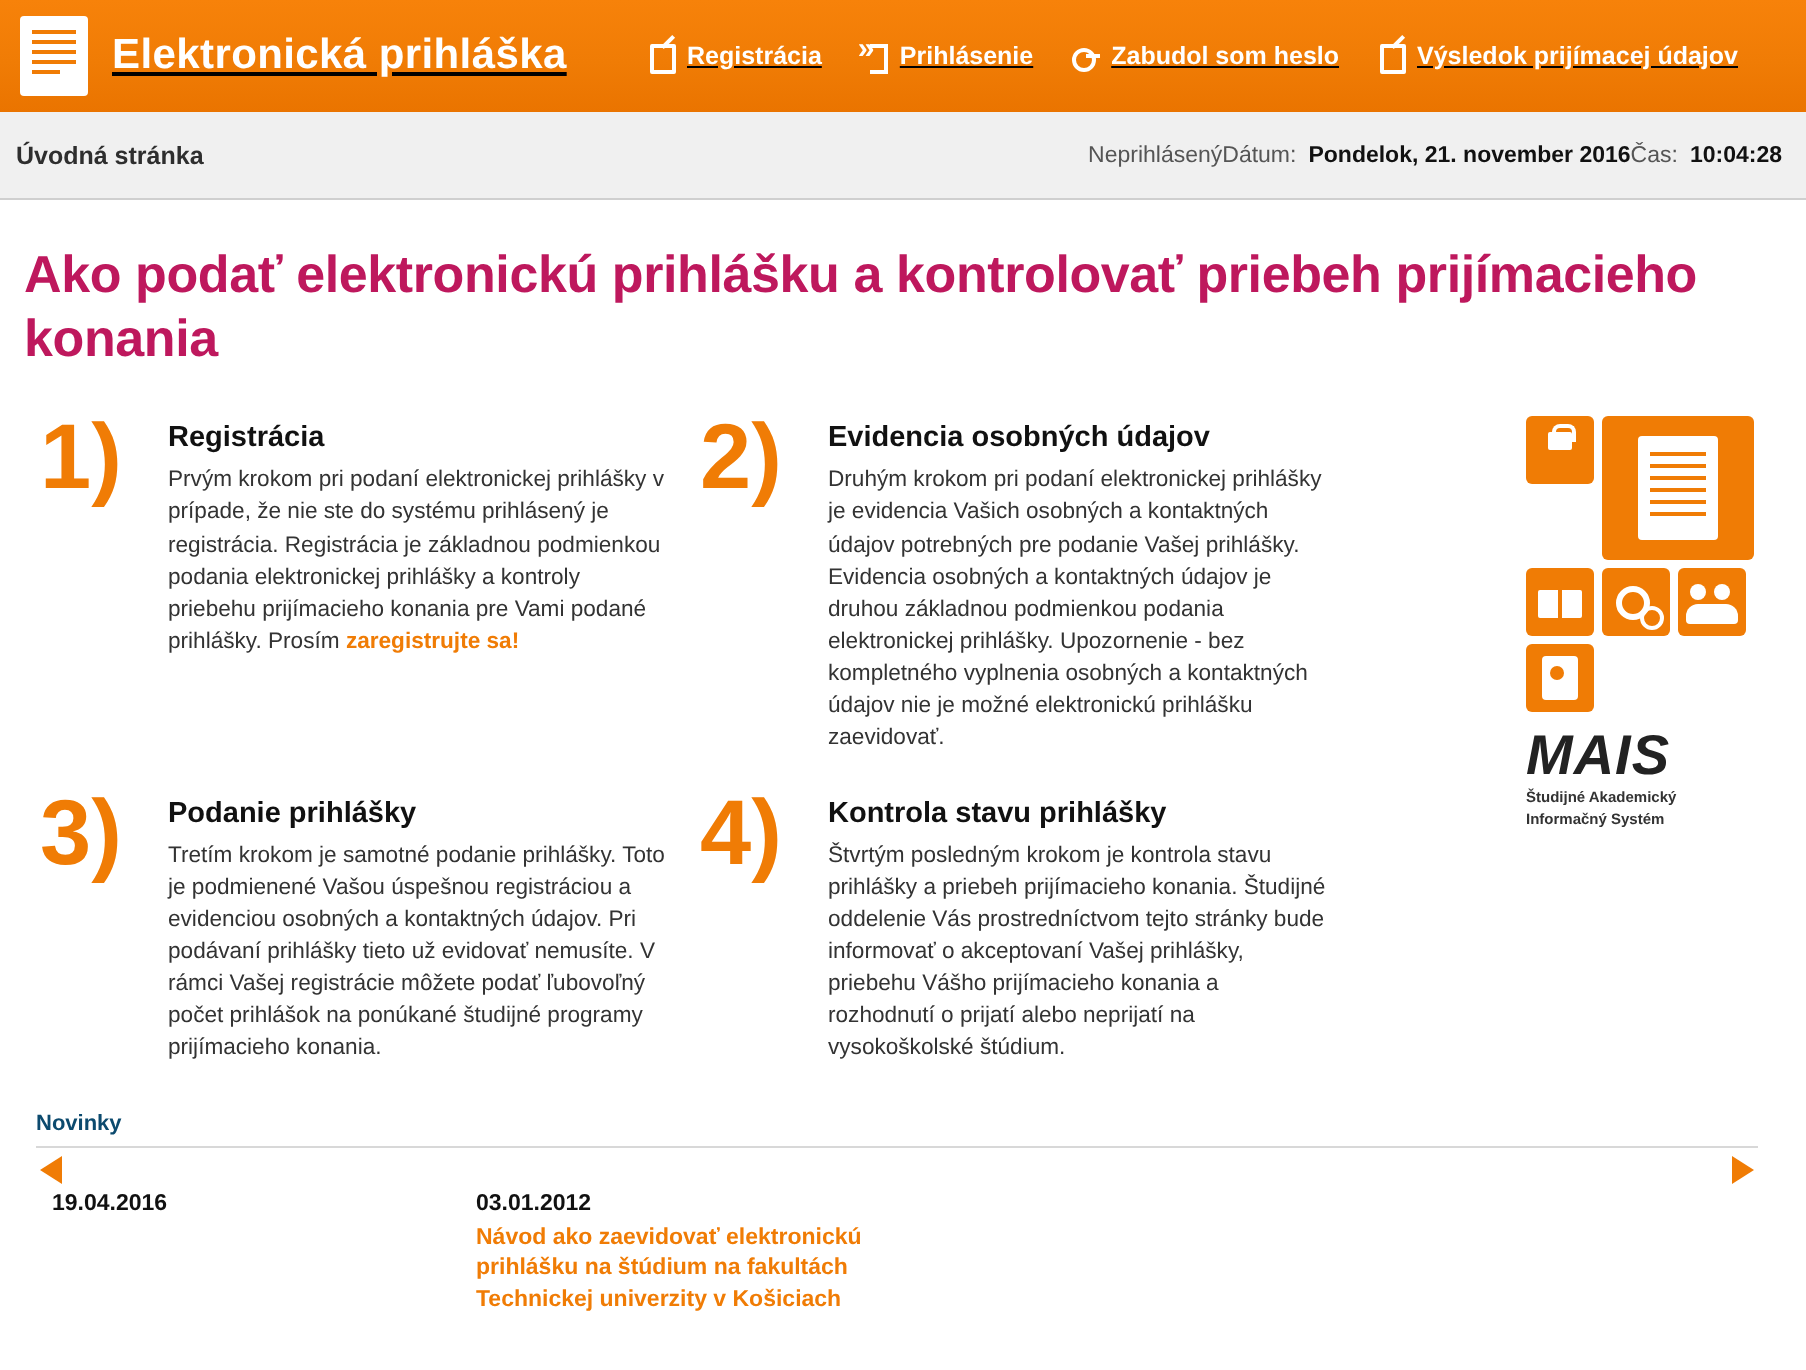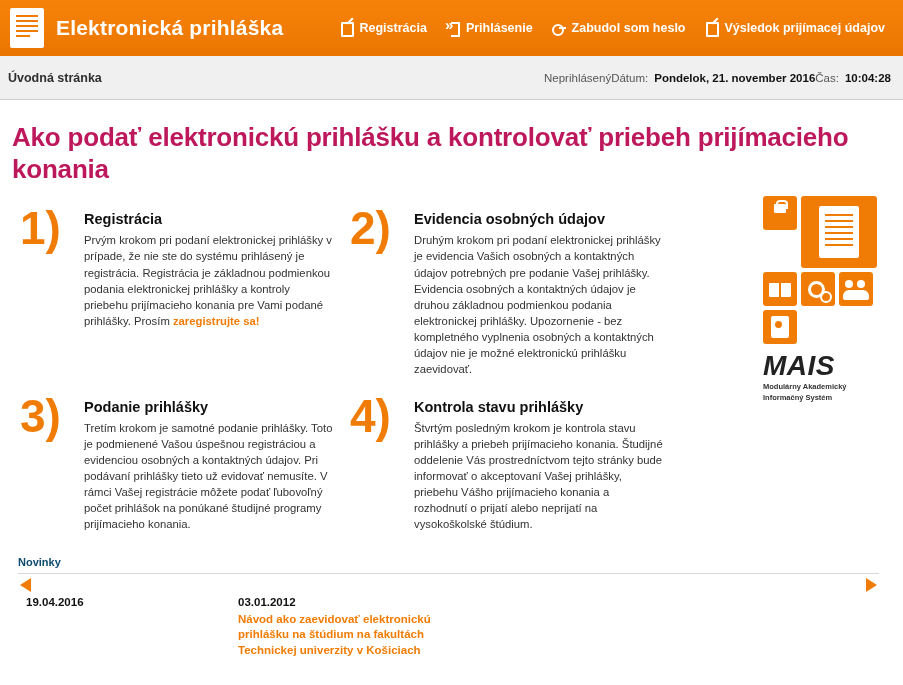--- a/index.html
+++ b/index.html
@@ -10,22 +10,23 @@
     font-family: "Liberation Sans", sans-serif;
     overflow: hidden;
   }
   .page { position: relative; width: 903px; height: 685px; background: #fff; }
 
   
   .topbar {
     height: 56px;
     background: linear-gradient(to bottom, #f7820a 0%, #f07c05 55%, #ea7400 100%);
     display: flex; align-items: center;
-    padding: 0 14px 0 10px;
+    padding: 0 30px 0 10px;
     position: relative;
+    text-decoration: underline;
   }
   .brand { display: flex; align-items: center; gap: 12px; }
   .brand-icon {
     width: 34px; height: 40px; background: #fff; border-radius: 2px;
     position: relative; flex: none;
   }
   .brand-icon i {
     position: absolute; left: 6px; right: 6px; height: 2px; background: #f07c05;
   }
   .brand-icon i:nth-child(1){ top: 7px; }
@@ -114,21 +115,21 @@
     color: #f07c05; font-size: 46px; font-weight: bold; line-height: .92;
     width: 62px; flex: none; text-align: left; padding-left: 8px;
   }
   .steptext { padding-top: 4px; }
   .steptitle { font-size: 14.5px; font-weight: bold; color: #111; margin-bottom: 5px; }
   .stepbody { font-size: 11.3px; line-height: 1.42; color: #333; }
   .stepbody a { color: #f07c05; font-weight: bold; text-decoration: none; }
 
   
   .mais {
-    position: absolute; right: 20px; top: 96px; width: 120px; text-align: left;
+    position: absolute; right: 20px; top: 108px; width: 120px; text-align: left;
   }
   .mais-grid { display: flex; flex-wrap: wrap; gap: 4px; width: 118px; }
   .tile {
     background: #f07c05; border-radius: 3px; position: relative;
   }
   .tile.small { width: 34px; height: 34px; }
   .tile.big { width: 76px; height: 72px; }
   .tile.mid { width: 34px; height: 34px; }
   .g-lock::before{
     content:""; position:absolute; left:11px; top:8px; width:12px; height:9px;
@@ -269,21 +270,21 @@
     <div class="mais">
       <div class="mais-grid">
         <div class="tile small g-lock"></div>
         <div class="tile big g-doc"></div>
         <div class="tile small g-book"></div>
         <div class="tile mid g-gear"></div>
         <div class="tile mid g-people"></div>
         <div class="tile mid g-id"></div>
       </div>
       <div class="mais-word">MAIS</div>
-      <div class="mais-sub">Modulárny Akademický</div>
+      <div class="mais-sub">Študijné Akademický</div>
       <div class="mais-sub">Informačný Systém</div>
     </div>
 
     <div class="steps">
 
       <div class="steprow">
         <div class="step col1">
           <div class="stepnum">1)</div>
           <div class="steptext">
             <div class="steptitle">Registrácia</div>

